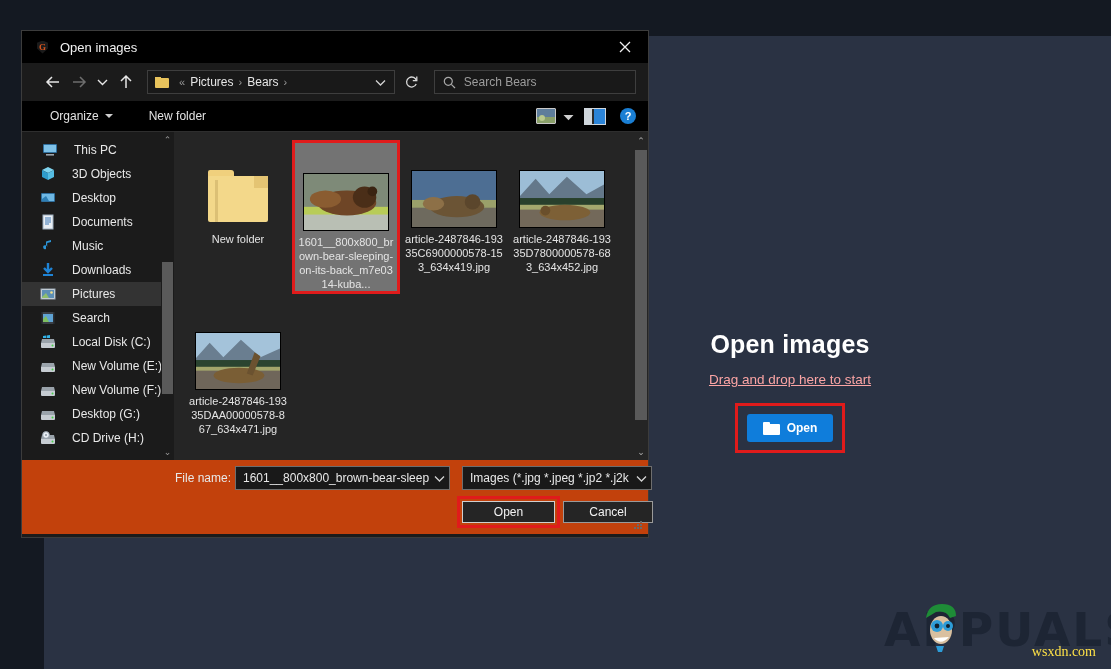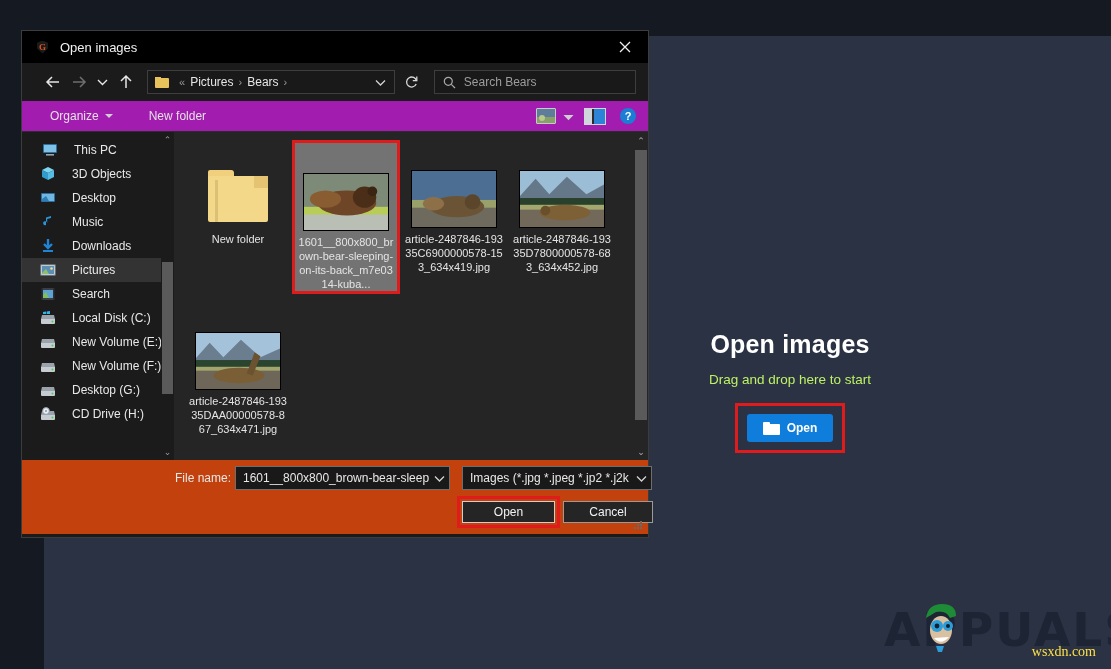--- a/index.html
+++ b/index.html
@@ -9,21 +9,21 @@
     font-family:"Liberation Sans","DejaVu Sans",sans-serif;
     -webkit-font-smoothing:antialiased;
   }
   
   #app-topbar{position:absolute;left:0;top:0;width:1111px;height:36px;background:#141922;}
   #app-leftrail{position:absolute;left:0;top:36px;width:44px;height:633px;background:#141922;}
 
   
   #drop-panel{position:absolute;left:640px;top:330px;width:300px;height:180px;}
   #drop-title{font-size:25px;font-weight:bold;color:#ffffff;text-align:center;letter-spacing:.2px;}
-  #drop-sub{margin-top:13px;font-size:13.5px;color:#bef264;text-align:center;}
+  #drop-sub{margin-top:13px;font-size:13.5px;color:#fca5a5;text-align:center;text-decoration:underline;}
   #open-btn-frame{margin:16px auto 0;width:104px;height:44px;border:3px solid #e01b1b;display:flex;align-items:center;justify-content:center;}
   #open-btn{width:86px;height:28px;background:#0f7ddb;border-radius:3px;display:flex;align-items:center;justify-content:center;gap:7px;cursor:pointer;}
   #open-btn .lbl{font-size:12px;font-weight:bold;color:#fff;}
   .folder-glyph{width:17px;height:13px;position:relative;}
   .folder-glyph:before{content:"";position:absolute;left:0;top:2px;width:17px;height:11px;background:#fff;border-radius:1px;}
   .folder-glyph:after{content:"";position:absolute;left:0;top:0;width:7px;height:3px;background:#fff;border-radius:1px 1px 0 0;}
 
   
   #watermark{position:absolute;left:884px;top:600px;width:215px;height:60px;}
   #wm-text{position:absolute;left:0;top:2px;font-size:47px;font-weight:bold;letter-spacing:2px;color:#1d2534;font-family:"DejaVu Sans",sans-serif;}
@@ -57,21 +57,21 @@
   .addr-folder:before{content:"";position:absolute;left:0;top:1px;width:14px;height:10px;background:#e8c35c;border-radius:1px;}
   .addr-folder:after{content:"";position:absolute;left:0;top:0;width:6px;height:2px;background:#e8c35c;}
   .crumb{font-size:12px;color:#e6e6e6;white-space:nowrap;cursor:pointer;}
   .crumb-sep{font-size:11px;color:#9a9a9a;padding:0 5px;}
   .crumb-chev{margin-left:auto;color:#d2d2d2;font-size:11px;padding-right:4px;cursor:pointer;}
   #refresh-btn{width:26px;height:24px;display:flex;align-items:center;justify-content:center;color:#d8d8d8;font-size:14px;cursor:pointer;margin-left:4px;}
   #searchbox{margin-left:9px;width:204px;height:24px;background:#191919;border:1px solid #3e3e3e;display:flex;align-items:center;box-sizing:border-box;padding-left:8px;gap:8px;}
   #searchbox .ph{font-size:12px;color:#9d9d9d;}
 
   
-  #cmdbar{height:30px;background:#a21caf;display:flex;align-items:center;padding:0 14px;position:relative;
+  #cmdbar{height:30px;background:#000000;display:flex;align-items:center;padding:0 14px;position:relative;
           border-bottom:1px solid #2e2e2e;}
   .cmd{font-size:12px;color:#e2e2e2;cursor:pointer;display:flex;align-items:center;gap:6px;}
   #cmd-organize{margin-left:14px;}
   #cmd-newfolder{margin-left:36px;}
   .caret{width:0;height:0;border-left:4px solid transparent;border-right:4px solid transparent;border-top:4px solid #cfcfcf;}
   #cmd-right{position:absolute;right:12px;top:0;height:30px;display:flex;align-items:center;gap:0;}
   .viewicon{width:18px;height:14px;border-radius:1px;overflow:hidden;position:relative;cursor:pointer;}
   #icon-preview{background:linear-gradient(#5e7d9b 0 55%,#8aa06a 55% 100%);border:1px solid #c9c9c9;}
   #icon-preview:after{content:"";position:absolute;left:2px;top:6px;width:6px;height:6px;background:#b9c98d;border-radius:50%;}
   #icon-caret{margin:0 10px 0 7px;cursor:pointer;}
@@ -270,20 +270,27 @@
           <div class="side-item">
             <span class="sico"><svg viewBox="0 0 16 16" width="16" height="16">
                 <rect x="1" y="3" width="14" height="9" rx="1" fill="#2f6f9e"></rect>
                 <rect x="2" y="4" width="12" height="7" fill="#6fb8e4"></rect>
                 <path d="M2 9 L6 6 L9 11 H2Z" fill="#2e7fb5"></path>
               </svg></span>
             <span class="side-label">Desktop</span>
           </div>
           <div class="side-item">
             <span class="sico"><svg viewBox="0 0 16 16" width="16" height="16">
+                <rect x="3" y="1" width="10" height="14" fill="#e9eef4" stroke="#9fb0c0"></rect>
+                <path d="M5 4h6M5 6h6M5 8h6M5 10h4" stroke="#3f78b5" stroke-width="1"></path>
+              </svg></span>
+            <span class="side-label">Documents</span>
+          </div>
+          <div class="side-item">
+            <span class="sico"><svg viewBox="0 0 16 16" width="16" height="16">
                 <path d="M11 2 L6 3.5 V11 A2 2 0 1 1 7.2 9.2 V5 L11 4 Z" fill="#2b95d8"></path>
               </svg></span>
             <span class="side-label">Music</span>
           </div>
           <div class="side-item">
             <span class="sico"><svg viewBox="0 0 16 16" width="16" height="16">
                 <path d="M8 1 V9 M4 6 L8 10 L12 6" stroke="#1f84d6" stroke-width="2.4" fill="none"></path>
                 <rect x="3" y="12" width="10" height="2" fill="#1f84d6"></rect>
               </svg></span>
             <span class="side-label">Downloads</span>

